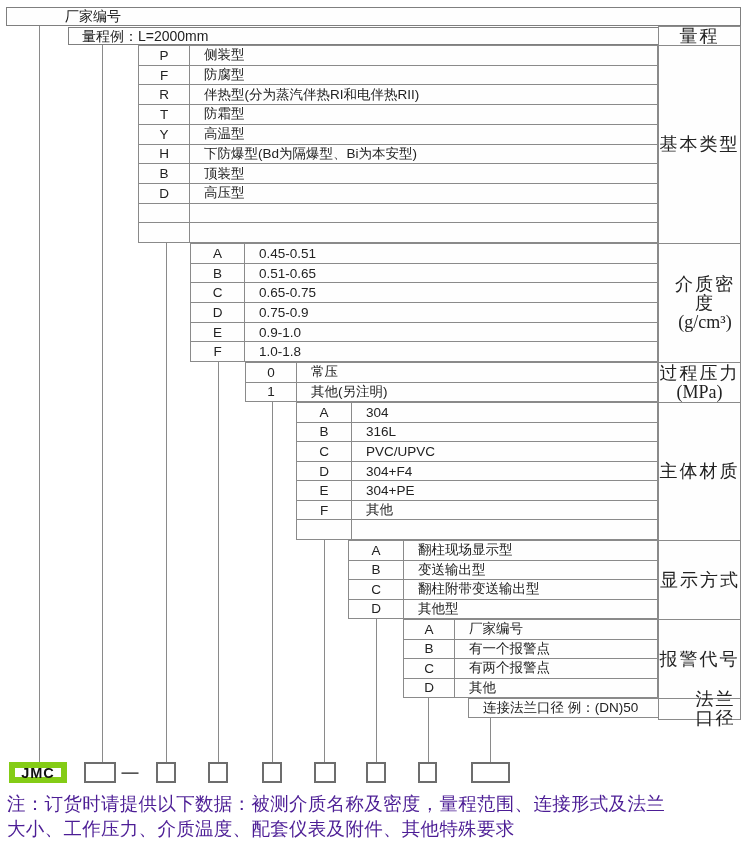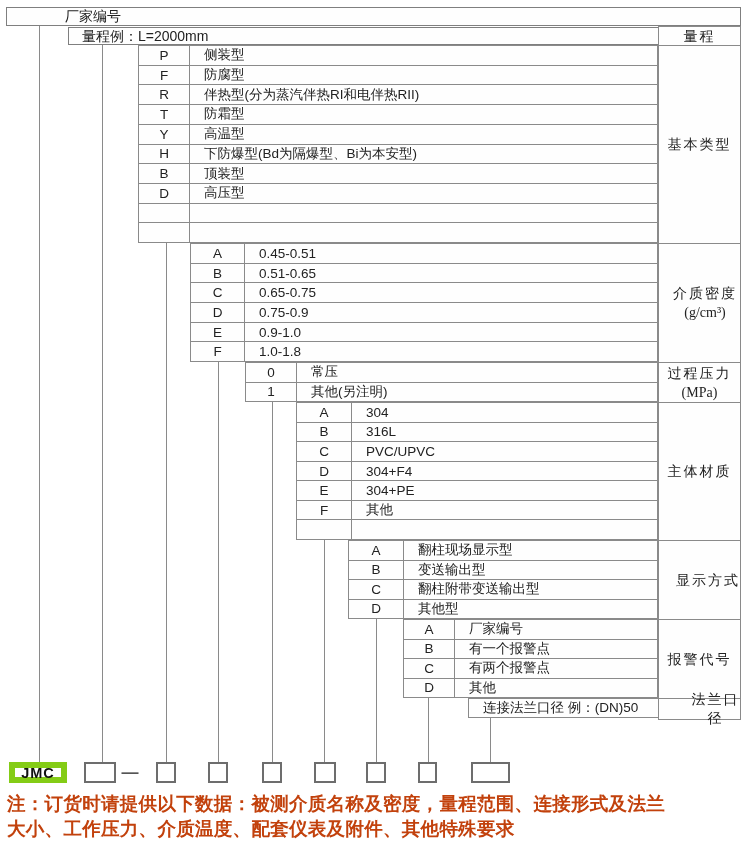--- a/index.html
+++ b/index.html
@@ -28,41 +28,41 @@
   .b-material{left:296px;top:402px;width:362px;height:138px;--cw:54px;}
   .b-display {left:348px;top:540px;width:310px;height:79px; --cw:54px;}
   .b-alarm   {left:403px;top:619px;width:255px;height:79px; --cw:50px;}
   .b-flange  {left:453px;top:698px;width:205px;height:20px;margin-left:15px;}
 
   
   .labelcol{position:absolute;left:658px;top:26px;width:83px;box-sizing:border-box;
             border:1px solid #8a8a8a;background:#fefefe;}
   .lcell{box-sizing:border-box;border-bottom:1px solid #8a8a8a;display:flex;flex-direction:column;
          align-items:center;justify-content:center;
-         font-family:"Liberation Serif","DejaVu Serif",serif;font-size:14px;
+         font-family:"Liberation Serif","DejaVu Serif",serif;font-size:18px;
          letter-spacing:2px;line-height:19px;text-align:center;}
   .lcell:last-child{border-bottom:none;padding-left:32px;}
   .lc-range{height:19px;} .lc-basic{height:198px;} .lc-density{height:119px;padding-left:11px;}
   .lc-pressure{height:40px;} .lc-material{height:138px;} .lc-display{height:79px;align-items:flex-end;}
   .lc-alarm{height:79px;} .lc-flange{height:20px;}
   .lcell .sub{letter-spacing:0;}
 
   
   .vline{position:absolute;width:1px;background:#8a8a8a;}
 
   
   .mbox{position:absolute;top:762px;height:21px;box-sizing:border-box;
         border:2px solid #6d6d6d;background:#fff;}
   .jmc{left:9px;width:58px;border:6px solid #84cc16;display:flex;align-items:center;
        justify-content:center;font-weight:bold;font-size:14.5px;letter-spacing:1px;color:#111;}
   .dashsep{position:absolute;left:119px;top:762px;width:22px;height:21px;display:flex;
            align-items:center;justify-content:center;font-size:17px;font-weight:bold;color:#555;}
 
   
-  .note{position:absolute;left:7px;top:791px;width:742px;color:#c2410c;font-weight:bold;
+  .note{position:absolute;left:7px;top:791px;width:742px;color:#4c1d95;font-weight:normal;
         font-size:18.5px;line-height:25px;letter-spacing:0.3px;white-space:nowrap;}
 </style>
 </head>
 <body>
 
 <div class="stage">
 
   <div class="hbox factory">
     <span>厂家编号</span>
   </div>

